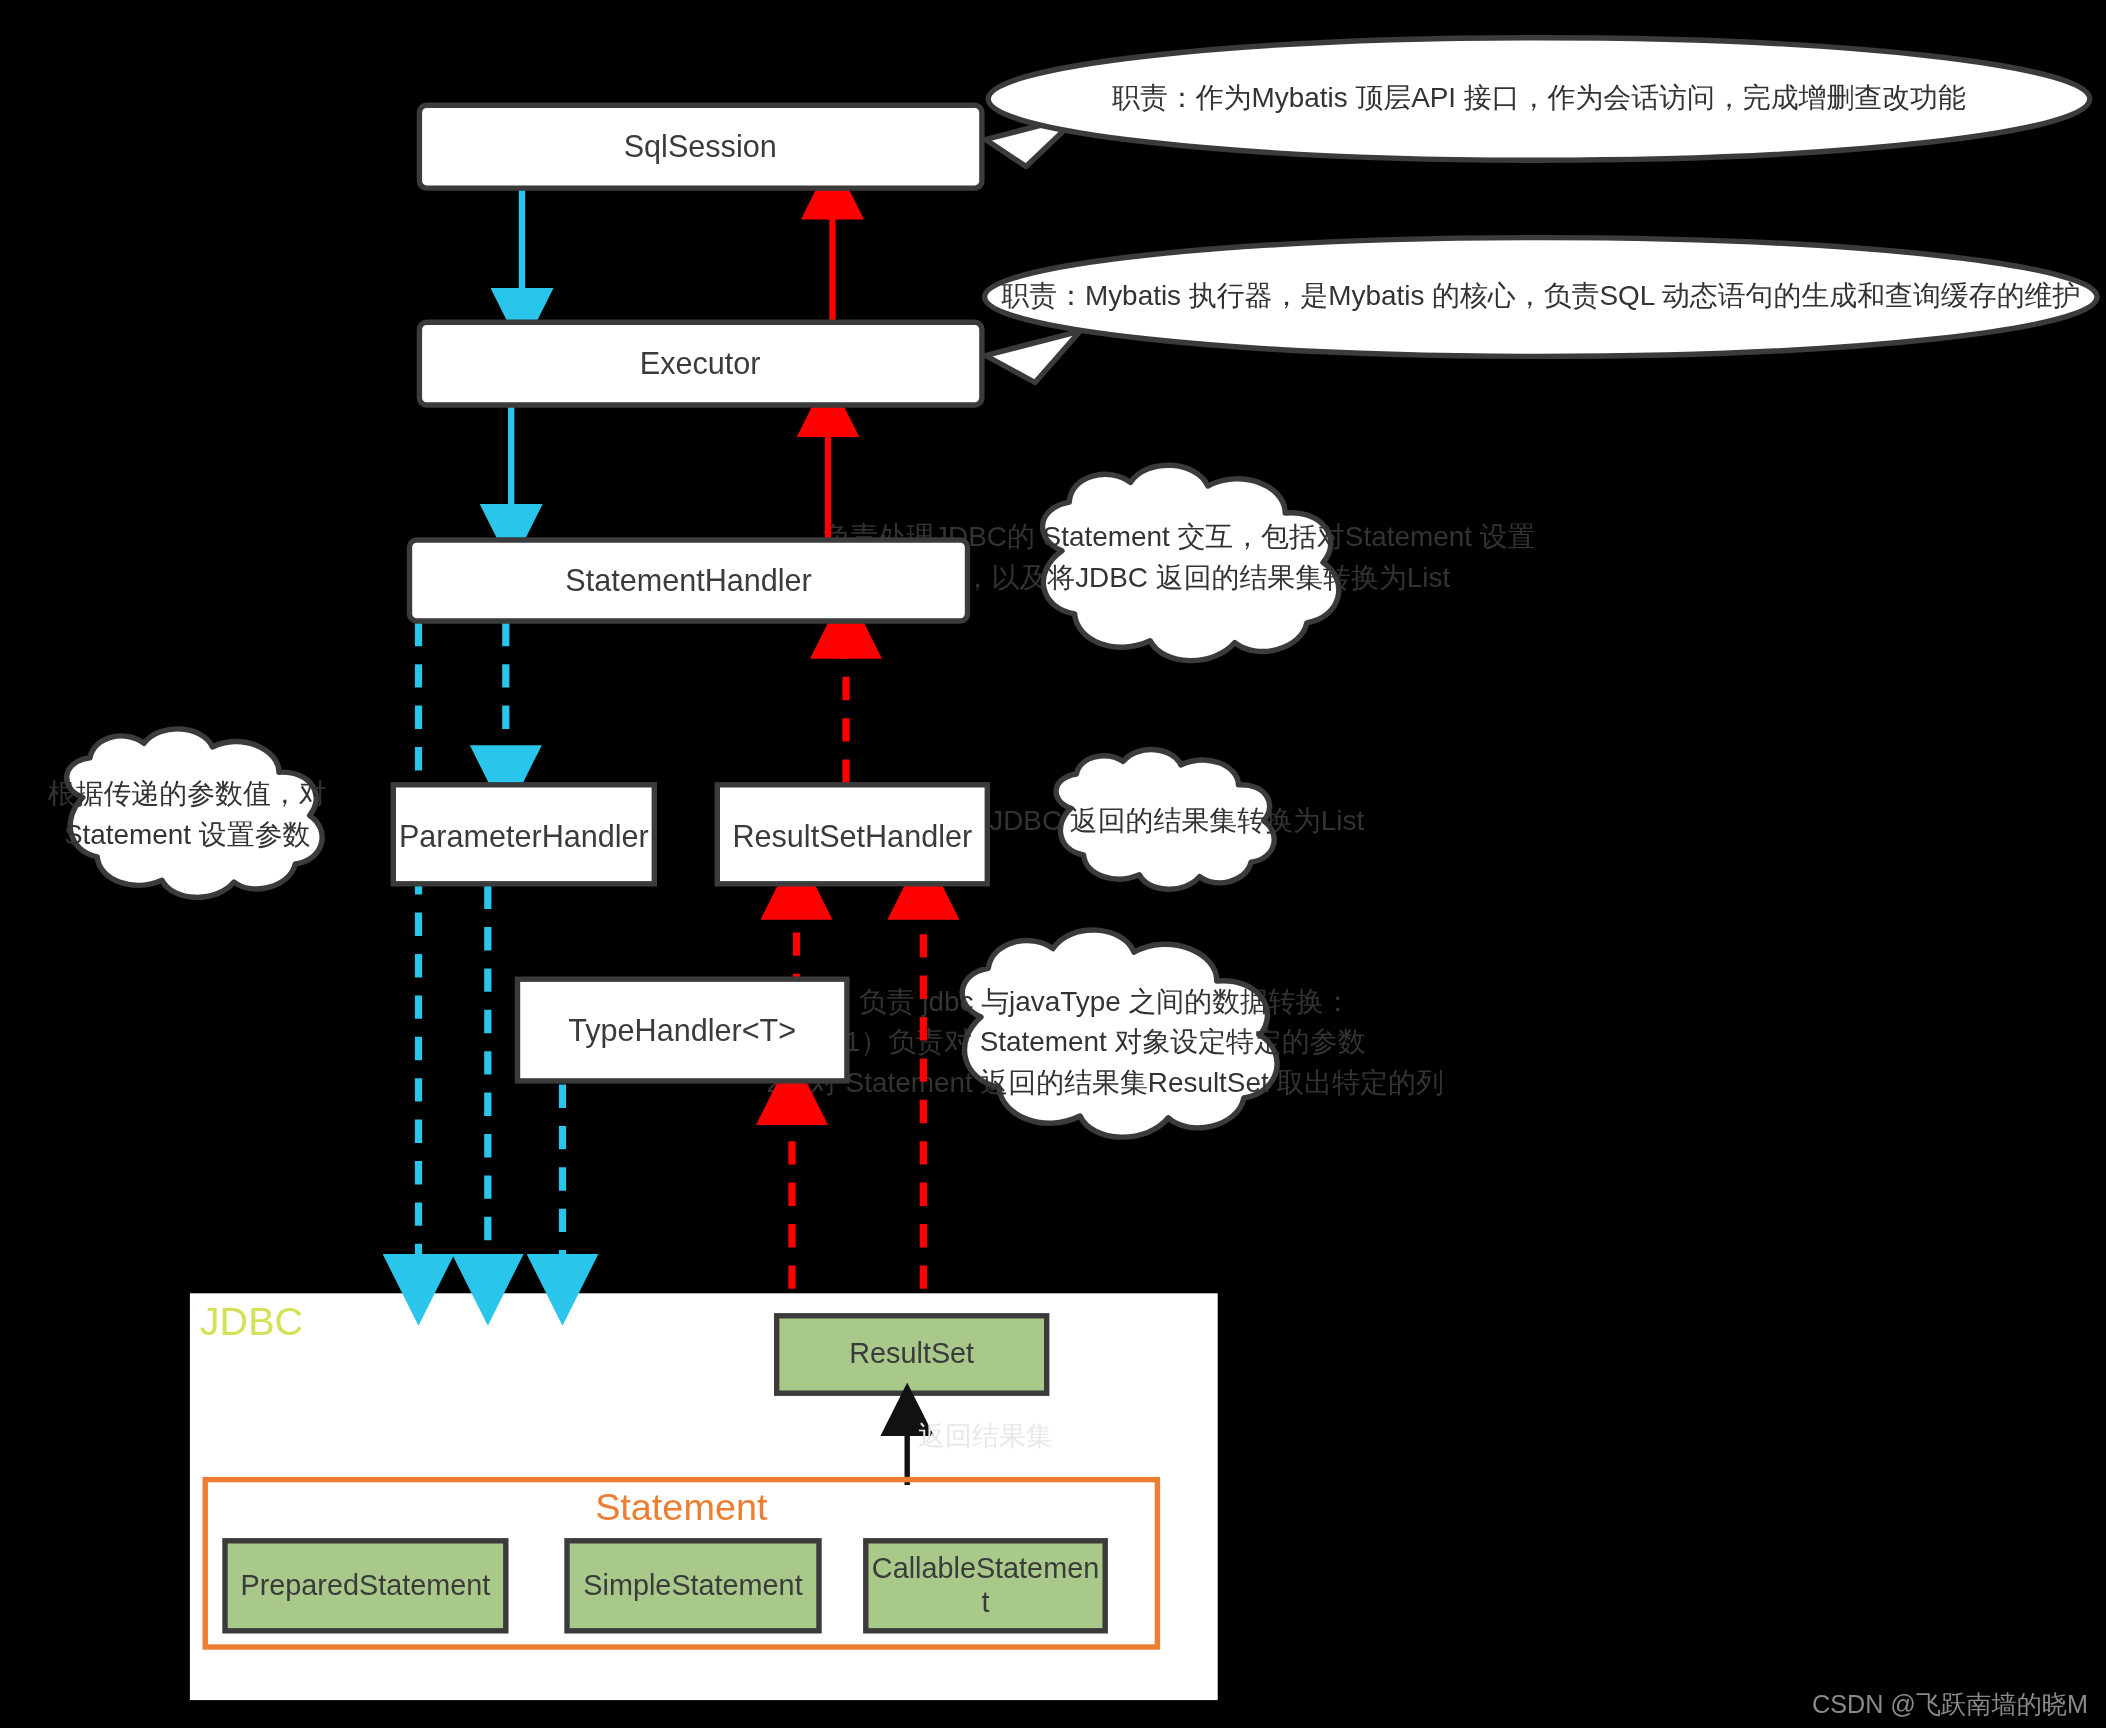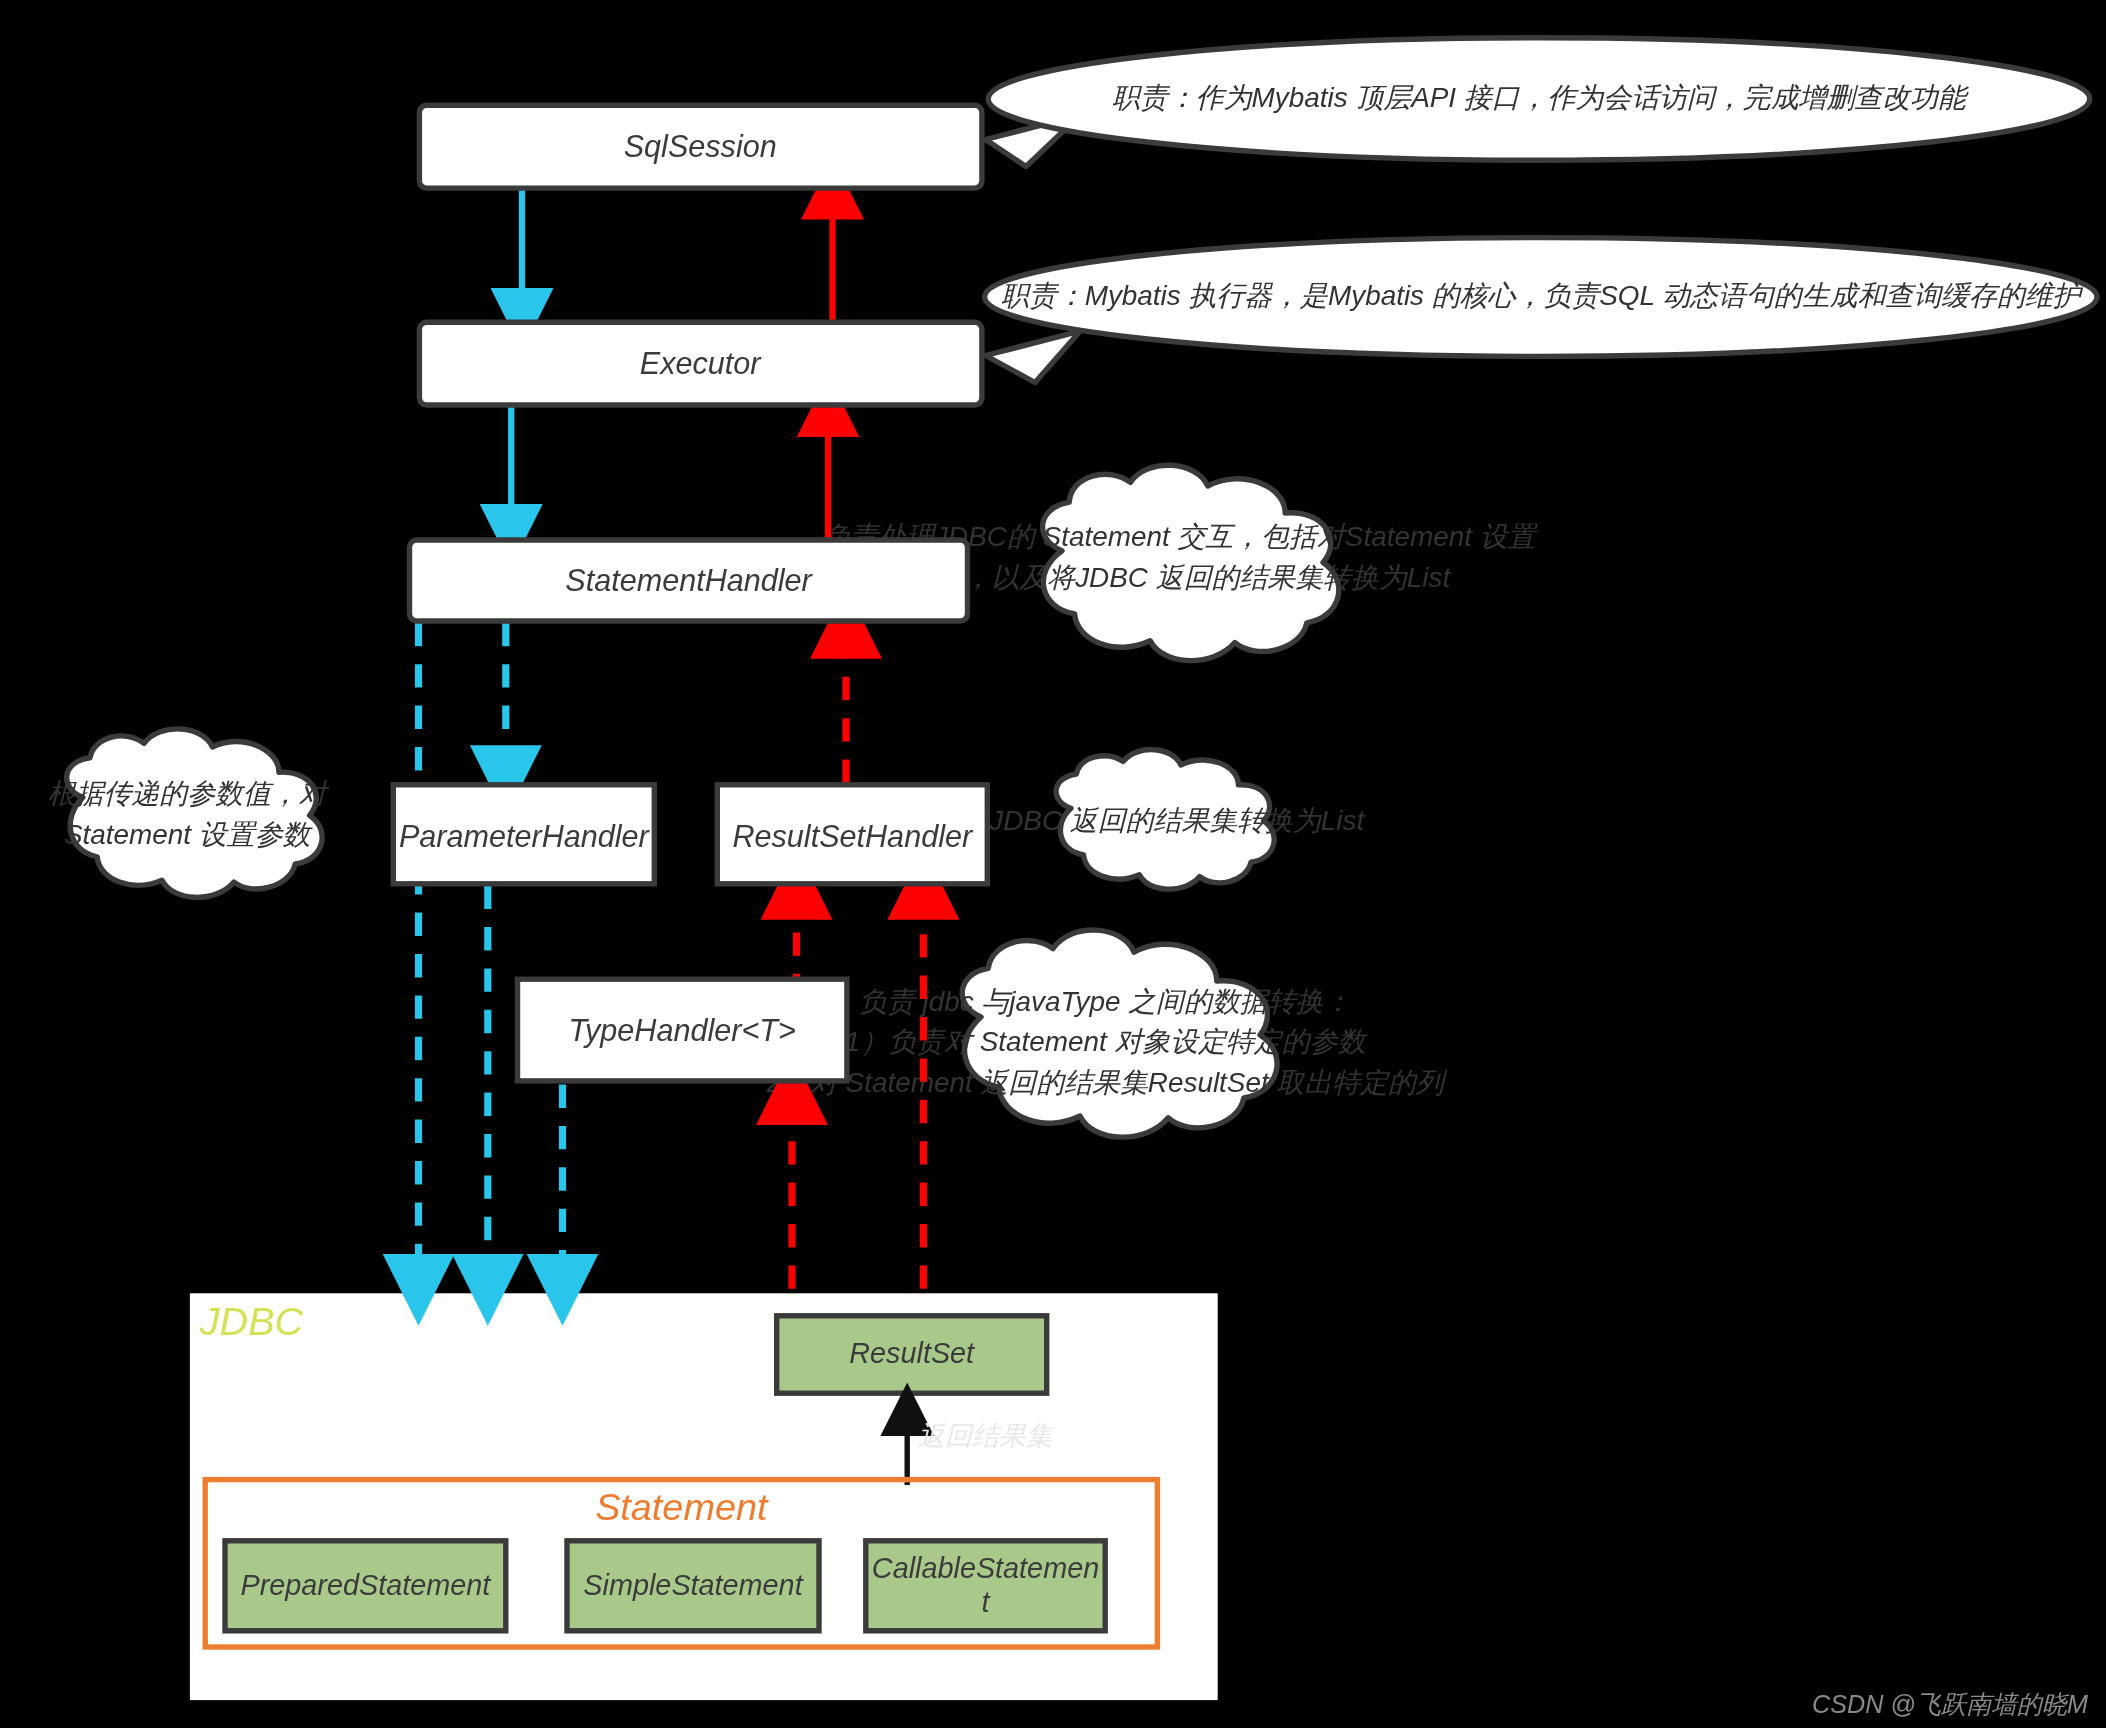--- a/index.html
+++ b/index.html
@@ -7,21 +7,20 @@
     padding: 0;
     background: #000000;
   }
   #stage {
     position: relative;
     width: 2106px;
     height: 1728px;
     background: #000000;
     overflow: hidden;
     font-family: "Liberation Sans", sans-serif;
-    font-style: italic;
   }
   #stage svg {
     position: absolute;
     left: 0;
     top: 0;
     width: 2106px;
     height: 1728px;
   }
   .box-label {
     font-family: "Liberation Sans", sans-serif;

